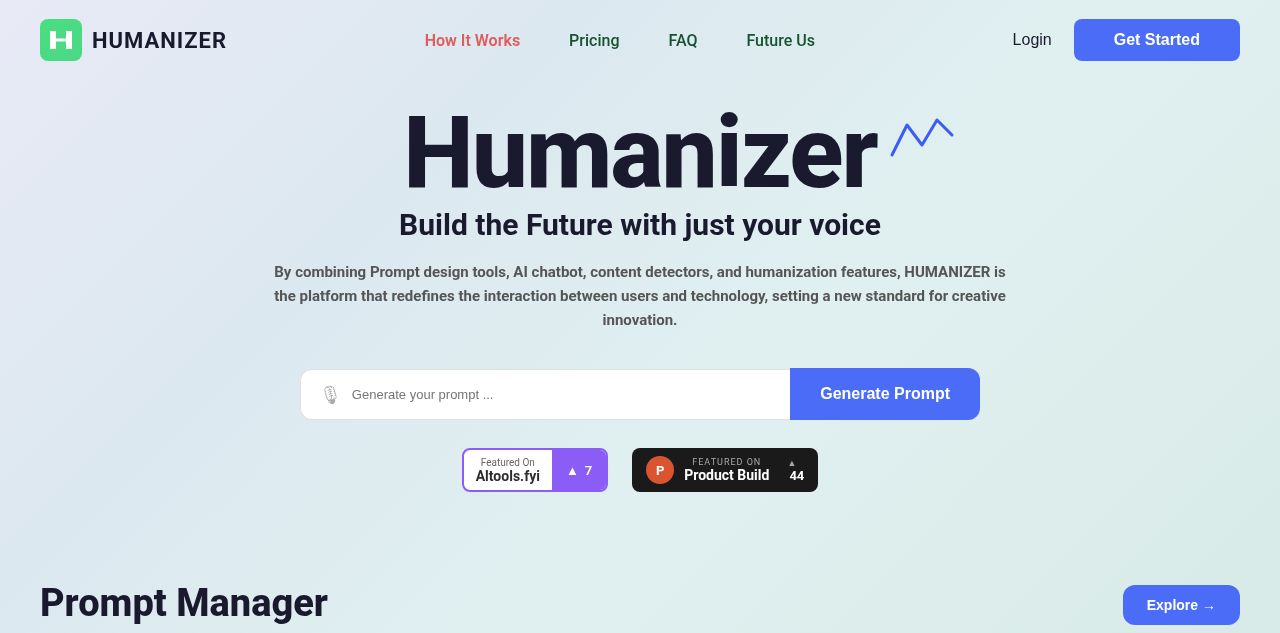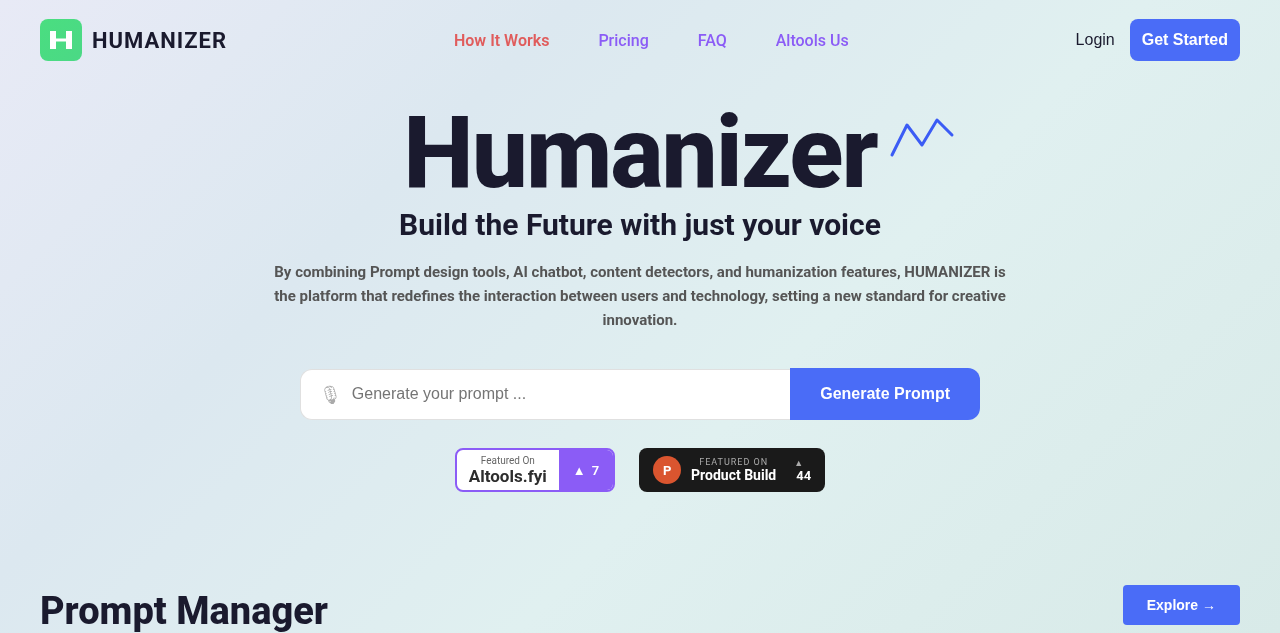--- a/index.html
+++ b/index.html
@@ -42,49 +42,49 @@
     .nav-links {
       display: flex;
       align-items: center;
       gap: 49px;
       list-style: none;
     }
 
     .nav-links a {
       text-decoration: none;
       font-size: 16px;
-      color: #8b5cf6;
+      color: #14532d;
       font-weight: 500;
     }
 
     .nav-links a.active {
       color: #e05c5c;
       font-weight: 600;
     }
 
     .nav-actions {
       display: flex;
       align-items: center;
-      gap: 15px;
+      gap: 22px;
     }
 
     .login-btn {
       font-size: 16px;
       font-weight: 500;
       color: #1a1a2e;
       background: none;
       border: none;
       cursor: pointer;
     }
 
     .get-started-btn {
       background: #4a6cf7;
       color: white;
       border: none;
-      padding: 12px 12px;
+      padding: 12px 40px;
       border-radius: 8px;
       font-size: 16px;
       font-weight: 600;
       cursor: pointer;
     }
 
     
     .hero {
       display: flex;
       flex-direction: column;
@@ -150,21 +150,21 @@
 
     .mic-icon {
       color: #aaa;
       font-size: 18px;
       margin-right: 10px;
     }
 
     .search-input {
       border: none;
       outline: none;
-      font-size: 16px;
+      font-size: 13px;
       color: #0369a1;
       background: transparent;
       width: 100%;
     }
 
     .generate-btn {
       background: #4a6cf7;
       color: white;
       border: none;
       padding: 17px 30px;
@@ -201,21 +201,21 @@
     }
 
     .badge-aitools-left span {
       display: block;
       font-size: 10px;
       color: #666;
       font-weight: 400;
     }
 
     .badge-aitools-left strong {
-      font-size: 17px;
+      font-size: 14px;
       color: #2d2d2d;
       font-weight: 700;
     }
 
     .badge-aitools-right {
       background: #8b5cf6;
       color: white;
       padding: 6px 14px;
       display: flex;
       align-items: center;
@@ -294,29 +294,29 @@
       padding: 0 40px 0;
       display: flex;
       align-items: flex-end;
       justify-content: space-between;
     }
 
     .prompt-manager-title {
       font-size: 38px;
       font-weight: 800;
       color: #1a1a2e;
-      padding-bottom: 0;
+      padding-bottom: 8px;
     }
 
     .scroll-btn {
       background: #4a6cf7;
       color: white;
       border: none;
       padding: 12px 24px;
-      border-radius: 4px;
+      border-radius: 12px;
       font-size: 14px;
       font-weight: 600;
       cursor: pointer;
       margin-bottom: 8px;
     }
   </style>
 </head>
 <body>
 
 <nav>
@@ -340,21 +340,21 @@
     <li>
       <a href="#" class="active">How It Works</a>
     </li>
     <li>
       <a href="#">Pricing</a>
     </li>
     <li>
       <a href="#">FAQ</a>
     </li>
     <li>
-      <a href="#">Altools Us</a>
+      <a href="#">Future Us</a>
     </li>
   </ul>
 
   <div class="nav-actions">
     <button class="login-btn">Login</button>
     <button class="get-started-btn">Get Started</button>
   </div>
 </nav>
 
 <section class="hero">

